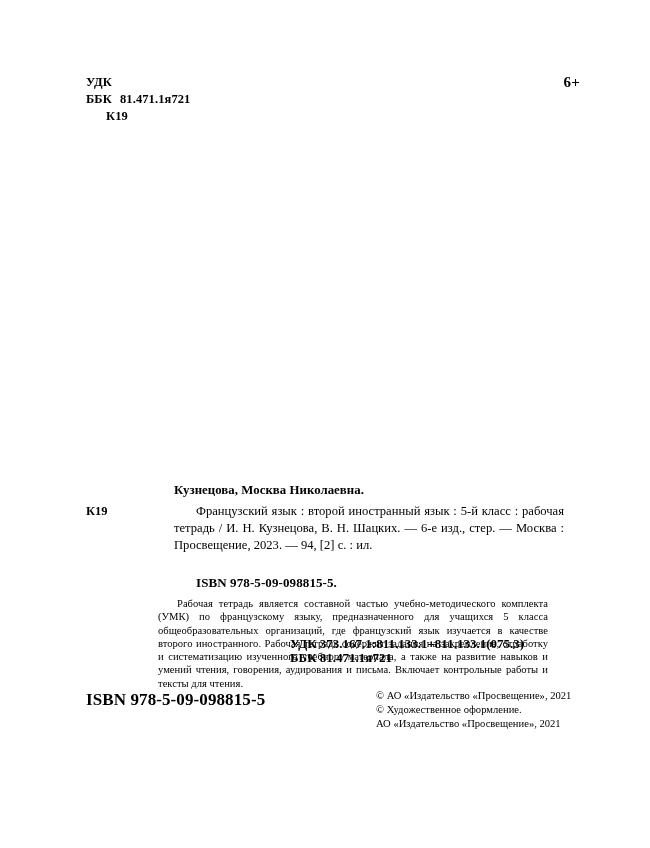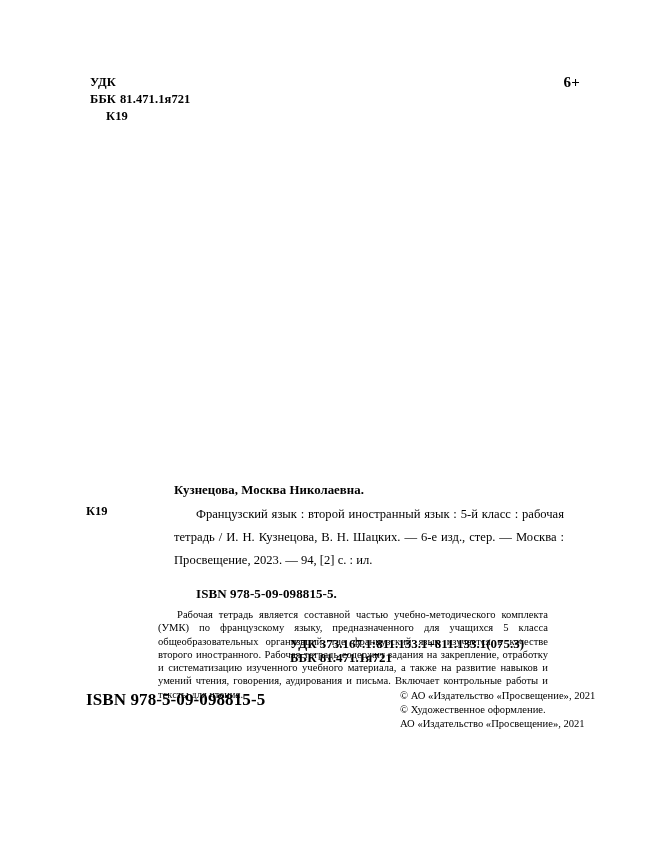--- a/index.html
+++ b/index.html
@@ -29,21 +29,20 @@
     position: absolute;
     left: 86px;
     top: 74px;
     font-size: 12.5px;
     line-height: 17px;
     letter-spacing: 0.1px;
   }
   .top-codes .row {
     display: flex;
     white-space: pre;
-    text-align: center;
   }
   .top-codes .label {
     display: inline-block;
     min-width: 34px;
     font-weight: bold;
   }
   .top-codes .value {
     font-weight: bold;
   }
   .top-codes .cipher {
@@ -81,21 +80,21 @@
   .biblio .entry .cipher-left {
     position: absolute;
     left: 0px;
     top: 1px;
     font-size: 12.5px;
     font-weight: bold;
   }
   .biblio .entry .desc {
     margin-left: 88px;
     font-size: 12.6px;
-    line-height: 23px;
+    line-height: 17px;
     text-align: justify;
     text-indent: 22px;
     letter-spacing: 0px;
   }
   .biblio .isbn-line {
     margin-left: 110px;
     margin-top: 14px;
     font-size: 13px;
     font-weight: bold;
     letter-spacing: 0.1px;
@@ -131,21 +130,21 @@
   .isbn-footer {
     position: absolute;
     left: 86px;
     top: 690px;
     font-size: 17px;
     font-weight: bold;
     letter-spacing: 0.1px;
   }
   .rights {
     position: absolute;
-    left: 400px;
+    left: 376px;
     top: 689px;
     font-size: 10.6px;
     line-height: 14.2px;
   }
   .rights div {
     white-space: nowrap;
   }
 </style>
 </head>
 <body>

